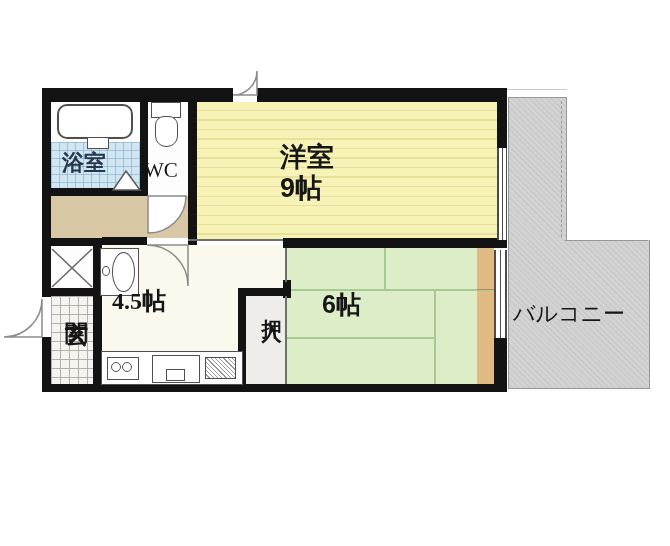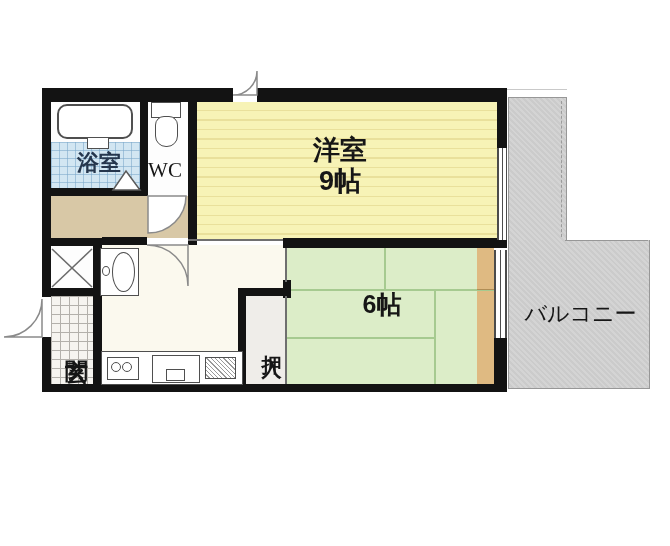--- a/index.html
+++ b/index.html
@@ -29,21 +29,21 @@
     background-image:repeating-linear-gradient(45deg,rgba(255,255,255,.18) 0 2px,transparent 2px 4px);}
   .balcony-strip{position:absolute;left:508px;top:97px;width:57px;height:143px;
     border-left:1px solid #979797;border-top:1px solid #979797;border-right:1px solid #979797;}
   .balcony-main{position:absolute;left:508px;top:240px;width:140px;height:148px;
     border-left:1px solid #979797;border-right:1px solid #979797;border-bottom:1px solid #979797;}
   .balcony-divider{position:absolute;left:561px;top:101px;width:0;height:136px;border-left:1px dashed #9b9b9b;}
   
   .win{position:absolute;background:#fff;}
   .winline{position:absolute;background:#4c4c4c;}
   
-  .lbl{position:absolute;color:#161616;text-align:center;line-height:1.15;font-weight:700;}
+  .lbl{position:absolute;color:#161616;text-align:left;line-height:1.15;font-weight:700;}
   .lbl-serif{font-family:"Liberation Serif",serif;}
   .vert{writing-mode:vertical-rl;text-orientation:upright;letter-spacing:2px;}
   
   .icon-frame{position:absolute;background:#fff;border:2px solid #4f4f4f;}
   .icon-thin{position:absolute;background:#fff;border:1px solid #4f4f4f;}
   svg.overlay{position:absolute;left:0;top:0;pointer-events:none;}
 </style>
 </head>
 <body>
 
@@ -123,28 +123,29 @@
   <svg class="overlay" width="670" height="546" viewBox="0 0 670 546">
     <path d="M233,95 A24,24 0 0 0 257,71 L257,95 Z" fill="#ffffff" stroke="#8a8a8a" stroke-width="1.5"></path>
     <path d="M186,196 A38,37 0 0 1 148,233 L148,196 Z" fill="#ffffff" stroke="#8a8a8a" stroke-width="1.5"></path>
     <path d="M147,245 A41,41 0 0 1 188,286 L188,245 Z" fill="#fbf9ee" stroke="#8a8a8a" stroke-width="1.5"></path>
     <path d="M42,299 A38,38 0 0 1 4,337 L42,337 Z" fill="#ffffff" stroke="#8a8a8a" stroke-width="1.5"></path>
     <polygon points="113,190 140,190 126,171" fill="#ffffff" stroke="#5a5a5a" stroke-width="1.5"></polygon>
     <line x1="52" y1="249" x2="92" y2="287" stroke="#6a6a6a" stroke-width="1.5"></line>
     <line x1="92" y1="249" x2="52" y2="287" stroke="#6a6a6a" stroke-width="1.5"></line>
   </svg>
 
-  <div class="lbl" style="left:280px;top:135px;width:120px;font-size:27px;">
+  <div class="lbl" style="left:280px;top:142px;width:120px;font-size:27px;">
     <div>洋室</div>
     <div>9帖</div>
   </div>
   <div class="lbl" style="left:322px;top:290px;width:120px;font-size:25px;">
     <div>6帖</div>
   </div>
   <div class="lbl lbl-serif" style="left:112px;top:288px;width:120px;font-size:27px;">
+    <div style="font-size:24px;">4.5帖</div>
   </div>
   <div class="lbl" style="left:62px;top:150px;width:74px;font-size:22px;color:#25364d;">浴室</div>
   <div class="lbl lbl-serif" style="left:144px;top:158px;width:42px;font-size:21px;font-weight:400;">WC</div>
   <div class="lbl vert" style="left:58px;top:302px;width:32px;height:80px;font-size:23px;">玄関</div>
   <div class="lbl vert" style="left:249px;top:303px;width:34px;height:76px;font-size:20px;">押入</div>
   <div class="lbl" style="left:513px;top:301px;width:135px;font-size:22px;font-weight:400;">バルコニー</div>
 
 </div>
 
 </body></html>

